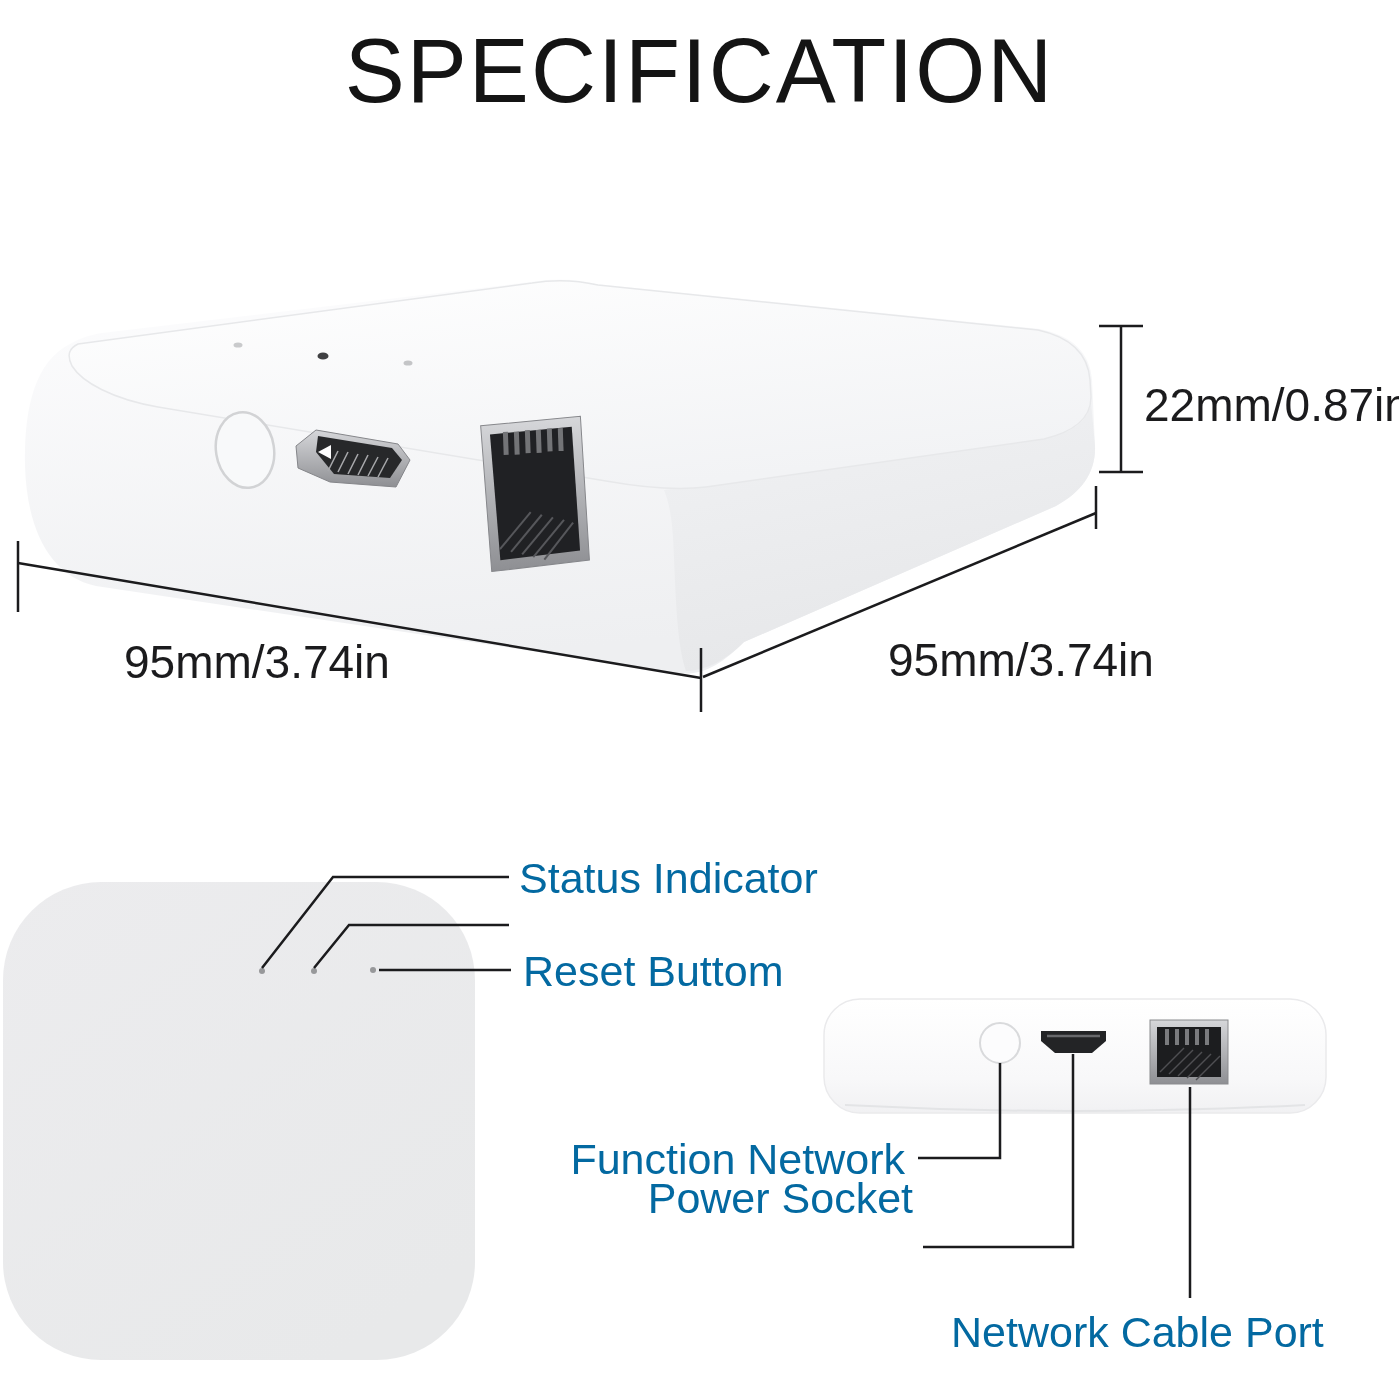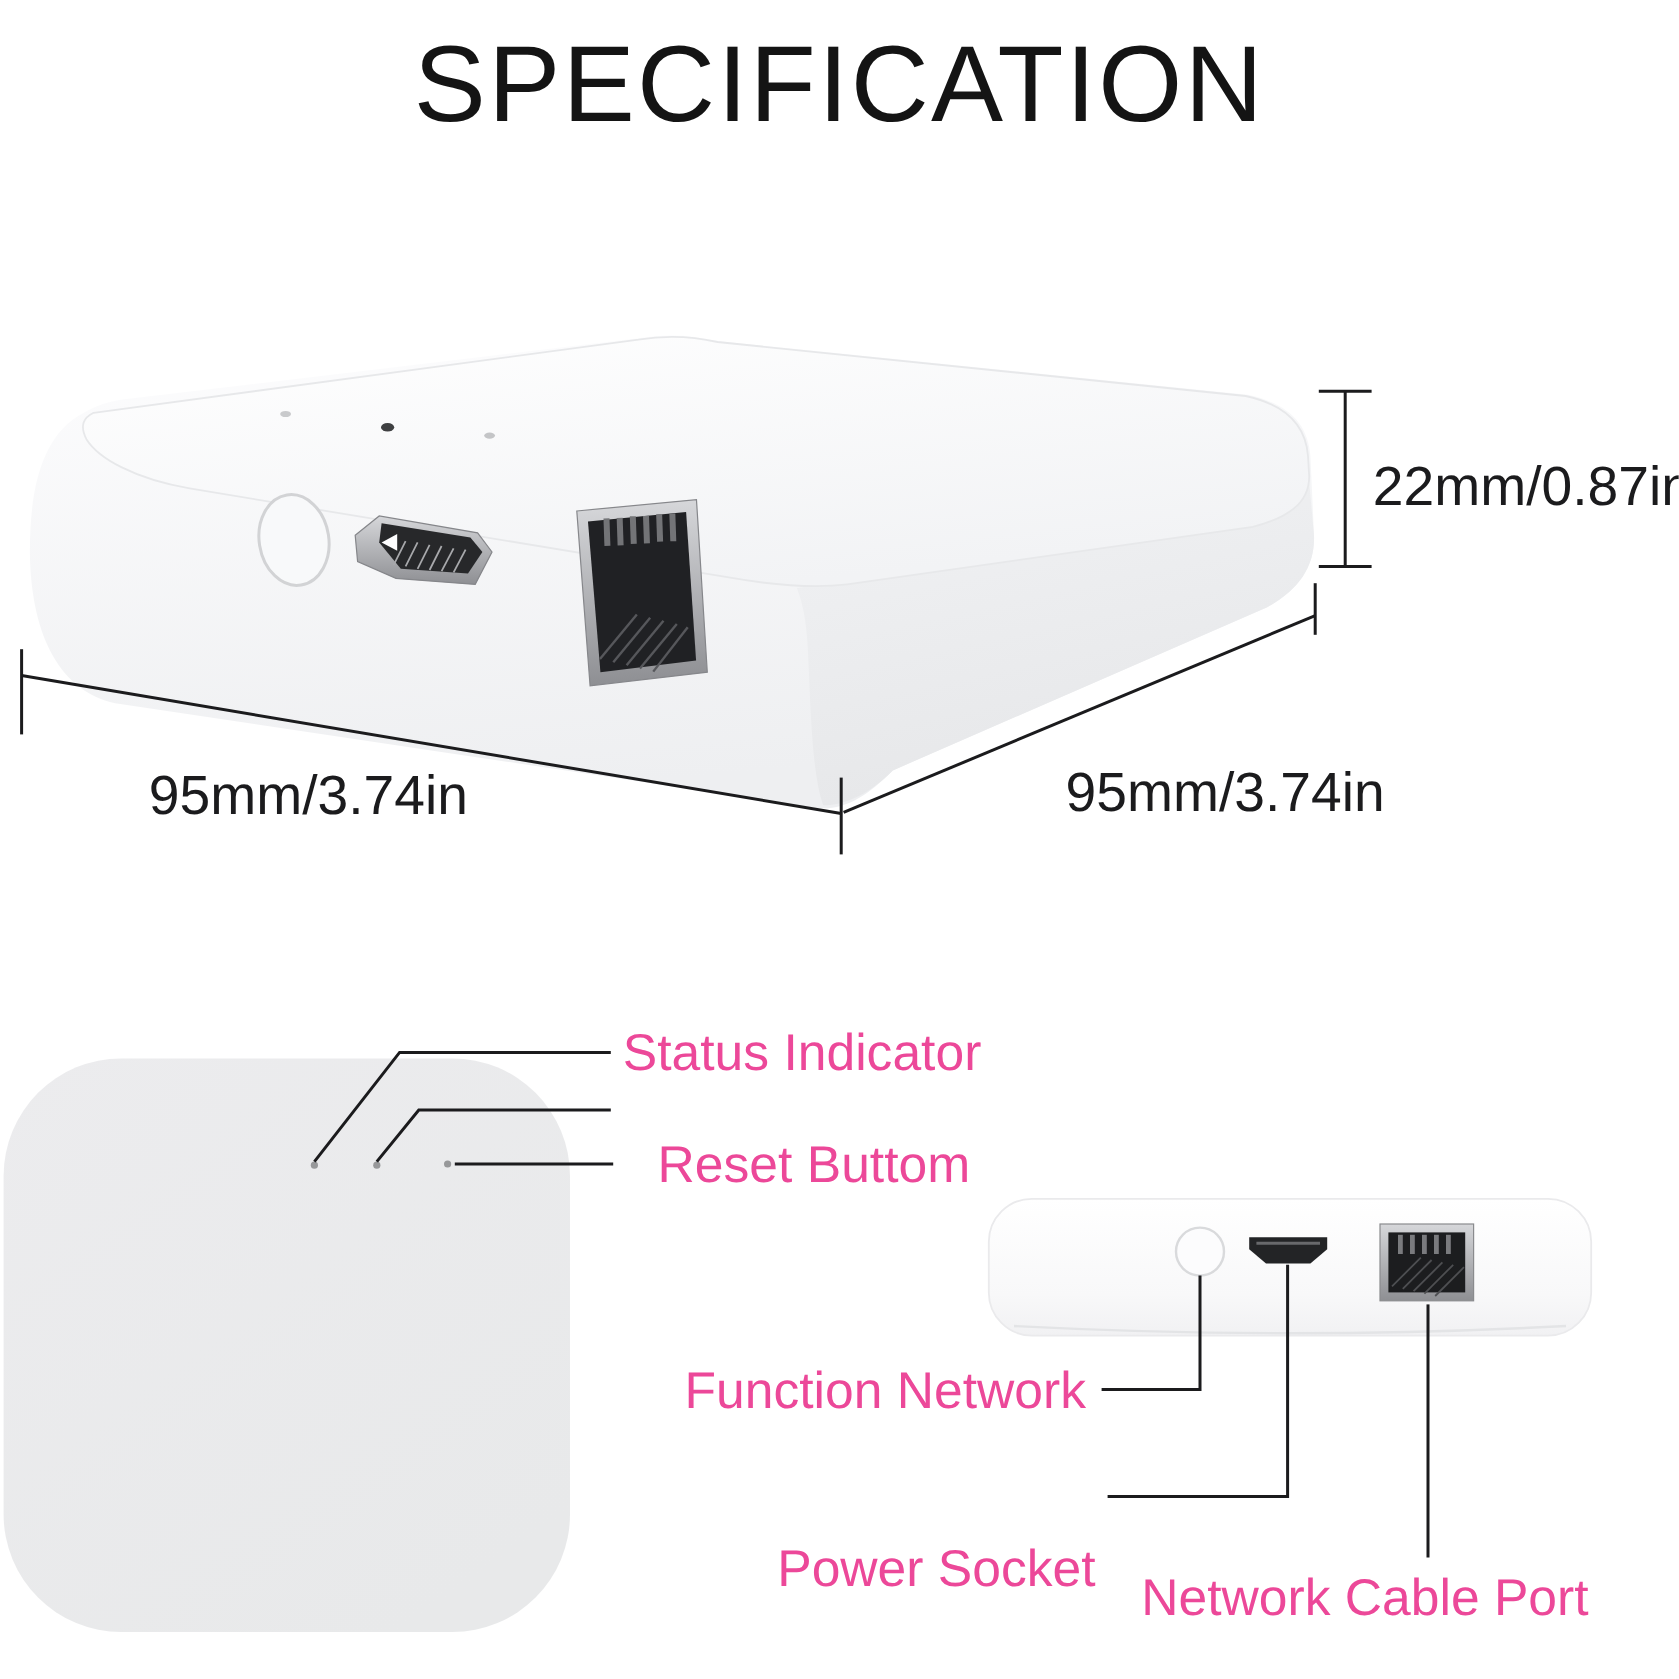--- a/index.html
+++ b/index.html
@@ -5,21 +5,21 @@
   html,body{margin:0;padding:0;background:#ffffff;}
   .page{
     position:relative;width:1399px;height:1399px;background:#ffffff;
     font-family:"Liberation Sans","DejaVu Sans",sans-serif;overflow:hidden;
   }
   .title{
     position:absolute;left:0;top:20px;width:100%;text-align:center;
     font-size:90px;font-weight:300;letter-spacing:2px;color:#141414;white-space:nowrap;
   }
   .lbl{
-    position:absolute;font-size:43px;font-weight:300;color:#ec4899;white-space:nowrap;line-height:1.05;
+    position:absolute;font-size:43px;font-weight:300;color:#0369a1;white-space:nowrap;line-height:1.05;
   }
   .dim{
     position:absolute;font-size:46px;font-weight:300;color:#1b1b1d;white-space:nowrap;line-height:1.05;
   }
   svg{position:absolute;left:0;top:0;}
 </style>
 </head>
 <body>
 
 <div class="page">
@@ -179,19 +179,19 @@
       <polyline points="1073,1054 1073,1247 923,1247"></polyline>
       <polyline points="1190,1087 1190,1298"></polyline>
     </g>
   </svg>
 
   <div class="dim" style="left:1144px;top:381px;">22mm/0.87in</div>
   <div class="dim" style="left:124px;top:638px;">95mm/3.74in</div>
   <div class="dim" style="left:888px;top:636px;">95mm/3.74in</div>
 
   <div class="lbl" style="left:519px;top:856px;">Status Indicator</div>
-  <div class="lbl" style="left:548px;top:949px;">Reset Buttom</div>
+  <div class="lbl" style="left:523px;top:949px;">Reset Buttom</div>
 
   <div class="lbl" style="right:494px;top:1137px;">Function Network</div>
-  <div class="lbl" style="right:486px;top:1286px;">Power Socket</div>
+  <div class="lbl" style="right:486px;top:1176px;">Power Socket</div>
   <div class="lbl" style="left:926px;top:1310px;margin-left:25px;">Network Cable Port</div>
 
 </div>
 
 </body></html>

